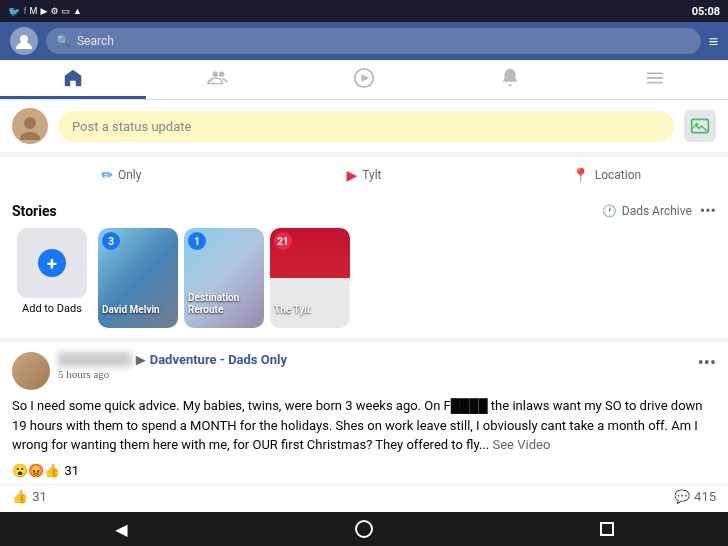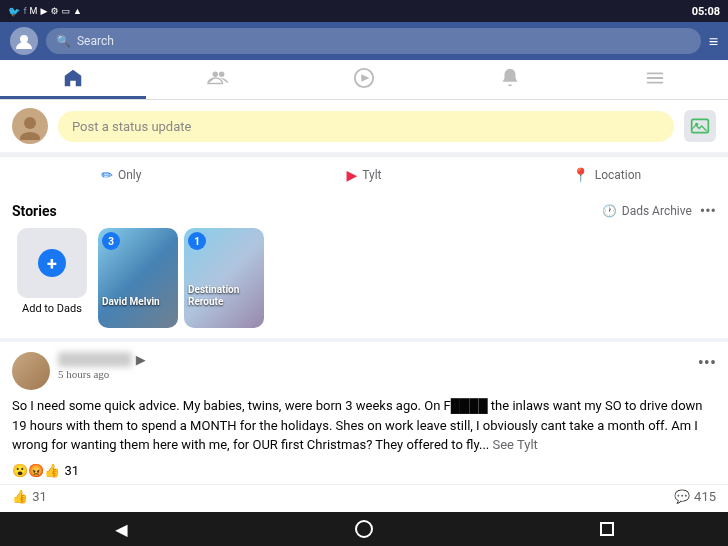--- a/index.html
+++ b/index.html
@@ -182,21 +182,21 @@
       border-radius: 10px;
       overflow: hidden;
       height: 100px;
     }
     .story-bg {
       width: 100%; height: 100%;
       display: flex; align-items: flex-end;
     }
     .story-label {
       position: absolute;
-      bottom: 20px;
+      bottom: 12px;
       left: 4px;
       color: white;
       font-size: 10px;
       font-weight: bold;
       text-shadow: 0 1px 2px rgba(0,0,0,0.8);
       line-height: 1.2;
     }
     .story-badge {
       position: absolute;
       top: 4px;
@@ -439,40 +439,46 @@
       <div class="story-badge">3</div>
       <div class="story-label">David Melvin</div>
     </div>
 
     <div class="story-card">
       <div class="story-bg story-2" style="width:100%;height:100%;"></div>
       <div class="story-badge">1</div>
       <div class="story-label">Destination Reroute</div>
     </div>
 
+    <div class="story-card">
+      <div class="story-bg story-3" style="width:100%;height:100%;"></div>
+      <div class="story-badge red">21</div>
+      <div class="story-label">The Tylt</div>
+    </div>
   </div>
 </div>
 
 <div class="feed-post">
   <div class="post-header">
     <div class="post-header-left">
       <div class="post-user-avatar" style="background: linear-gradient(135deg,#c8a882,#a07850); border-radius:50%; width:38px; height:38px; flex-shrink:0;"></div>
       <div class="post-user-info">
         <div class="post-username-row">
           <span class="post-username blurred">████████</span>
           <span class="post-arrow">▶</span>
+          <span class="post-group">Dadventure - Dads Only</span>
         </div>
         <span class="post-time">5 hours ago</span>
       </div>
     </div>
     <span class="post-more">•••</span>
   </div>
   <div class="post-text">
     <span>So I need some quick advice. My babies, twins, were born 3 weeks ago. On F████ the inlaws want my SO to drive down 19 hours with them to spend a MONTH for the holidays. Shes on work leave still, I obviously cant take a month off. Am I wrong for wanting them here with me, for OUR first Christmas? They offered to fly...</span>
-    <span class="see-more">See Tylt</span>
+    <span class="see-more">See Video</span>
   </div>
   <div class="post-reactions">
     <span>😮😡👍</span>
     <span>31</span>
   </div>
   <div class="post-stats">
     <div class="post-stat">
       <span>👍</span>
       <span>31</span>
     </div>

